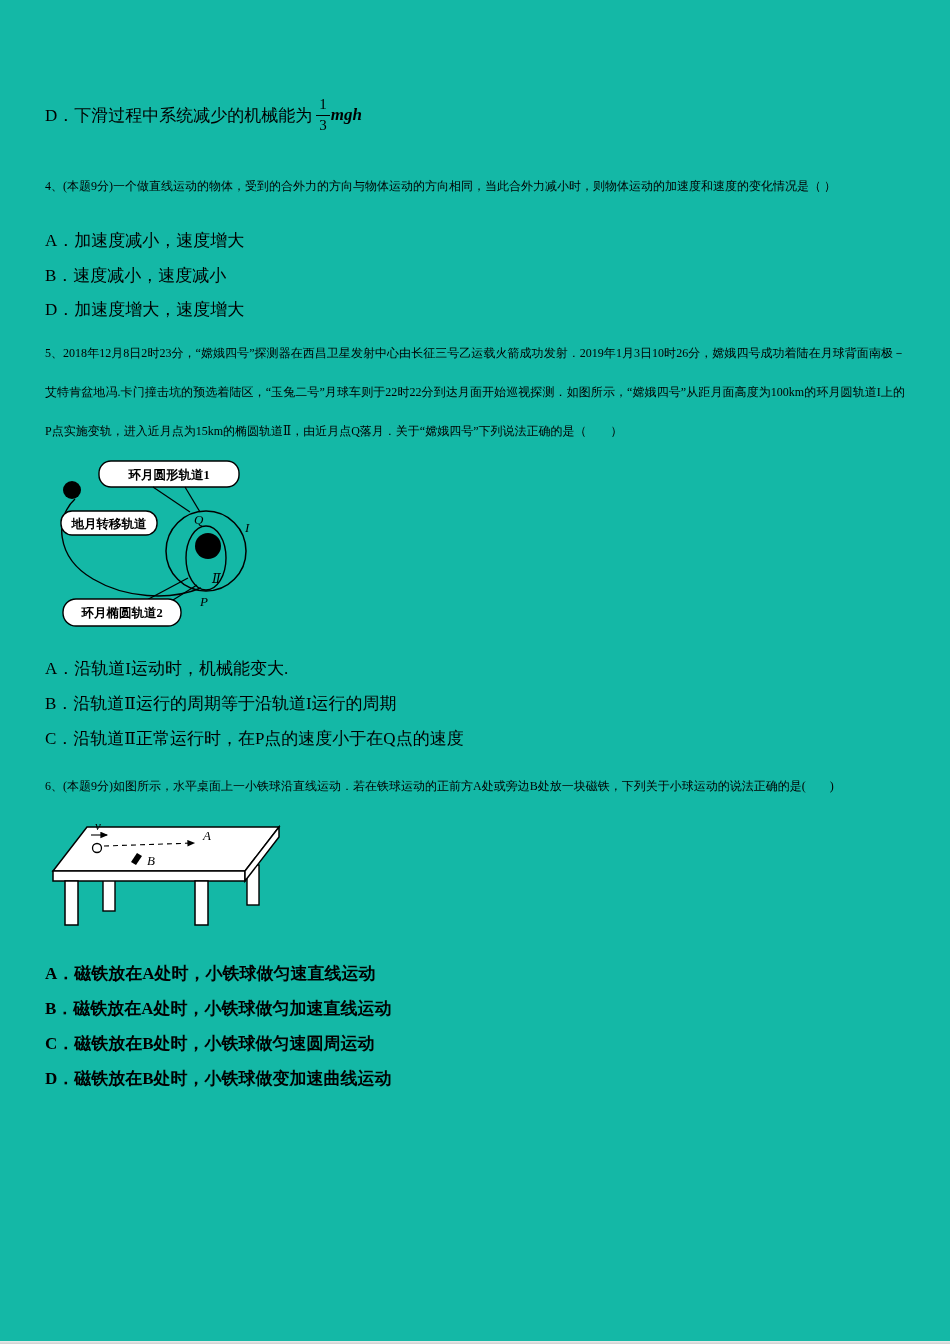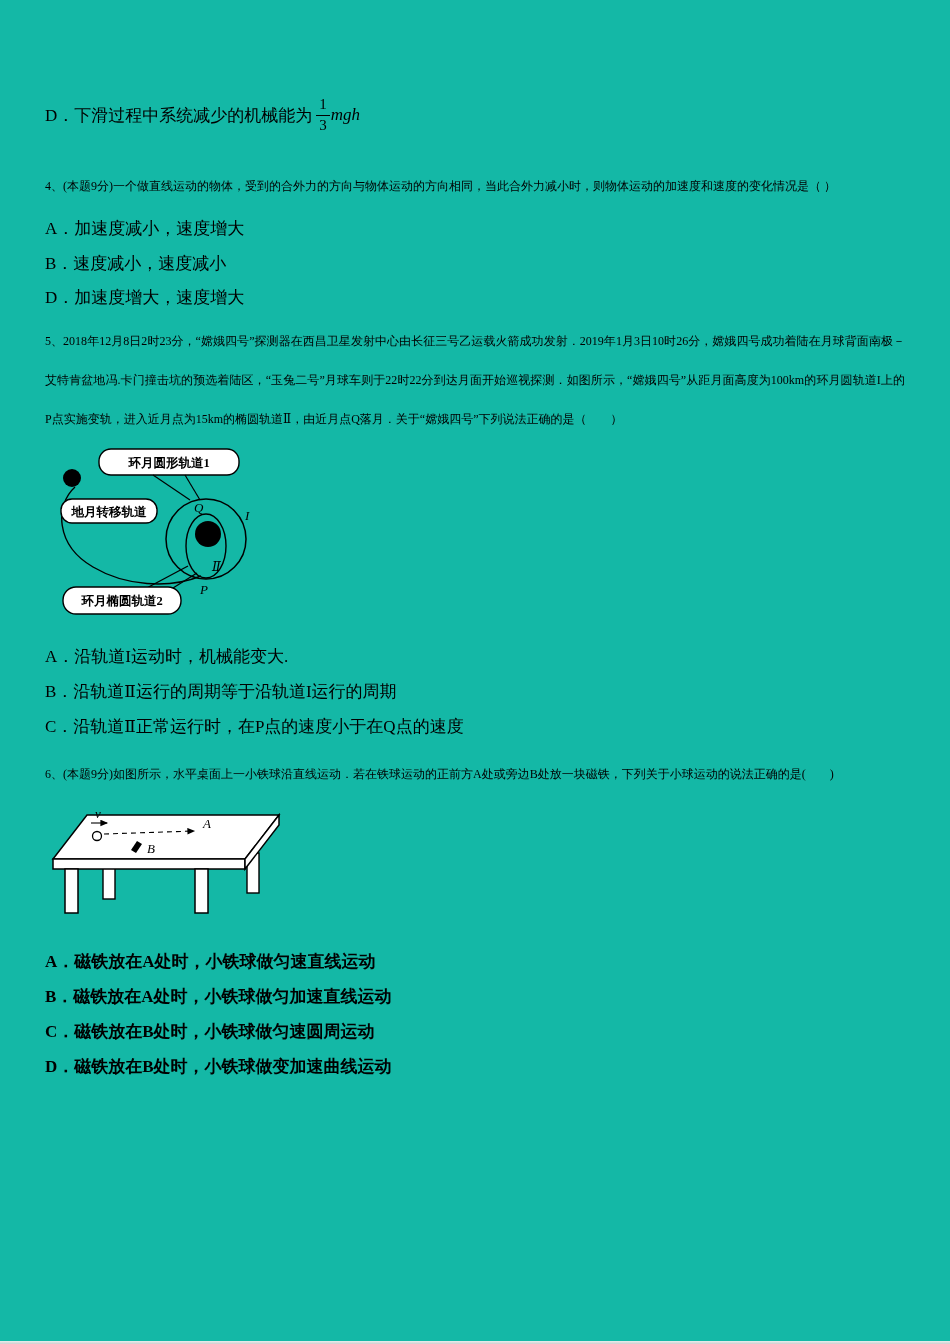--- a/index.html
+++ b/index.html
@@ -11,28 +11,28 @@
     overflow: hidden;
     font-family: "Liberation Serif", "DejaVu Serif", serif;
     color: #000;
   }
   .content { position: absolute; left: 45px; top: 0; width: 860px; }
 
   .prev-line { margin-top: 92px; font-size: 17px; display: flex; align-items: center; height: 46px; }
   .frac { display: inline-flex; flex-direction: column; align-items: center; line-height: 1.15; font-size: 15px; margin: 0 1px 0 4px; text-align: center; }
   .frac .num { padding: 0 3px 1px; border-bottom: 1px solid #000; }
   .frac .den { padding-top: 1px; }
-  .formula { font-style: italic; font-size: 17px; }
+  .formula { font-style: italic; font-size: 17px; font-weight: bold; }
 
   .stem { font-size: 12px; text-align: justify; }
   .q4-stem { margin-top: 30px; line-height: 36px; }
   .q5-stem { margin-top: 6px;  line-height: 39px; }
   .q6-stem { margin-top: 12px; line-height: 37px; }
 
-  .options { margin-top: 8px; }
+  .options { margin-top: 20px; }
   .options .option { font-size: 17px; line-height: 34.5px; }
   .q5-options { margin-top: 10px; }
   .q5-options .option { line-height: 35px; }
   .q6-options { margin-top: 16px; font-weight: bold; }
   .q6-options .option { line-height: 35px; }
 
   .figure { position: relative; }
   .orbit-figure { margin: 8px 0 12px 6px; width: 250px; }
   .table-figure { margin: 10px 0 6px 2px; width: 240px; }
 

